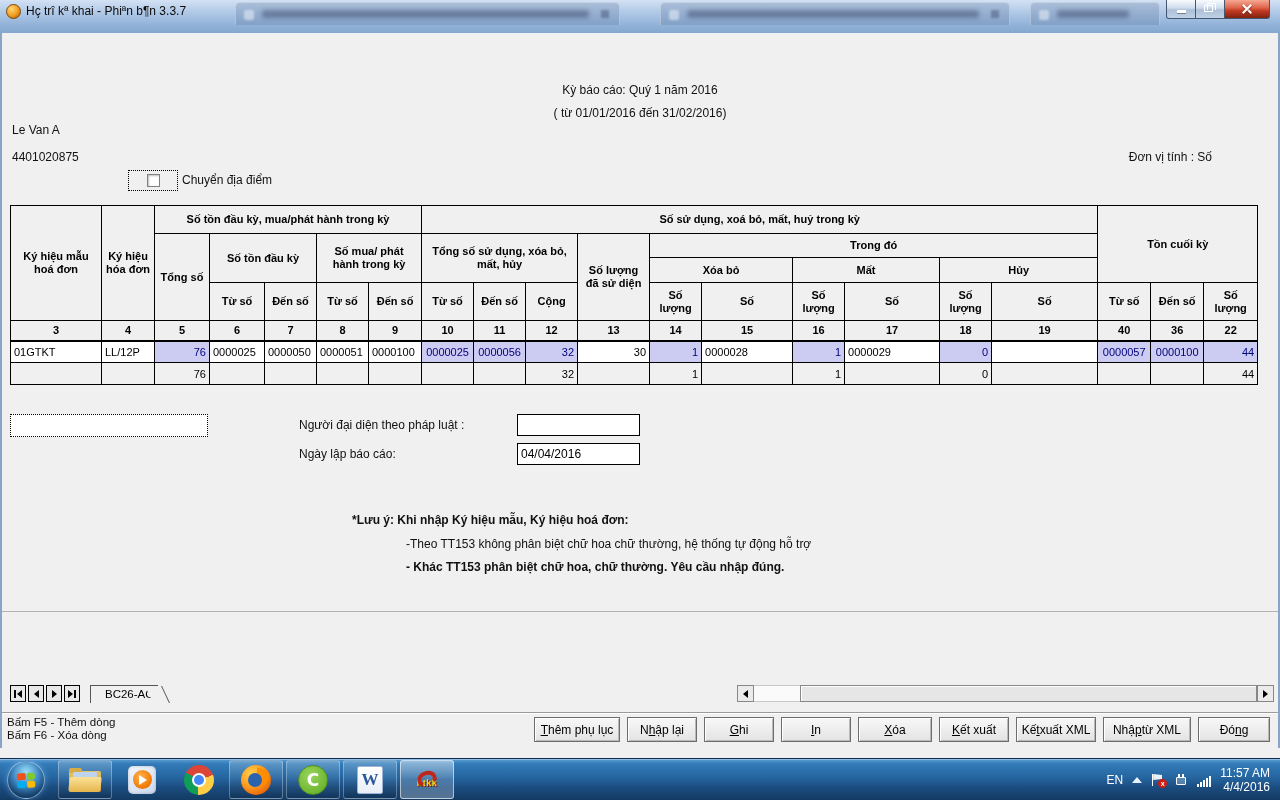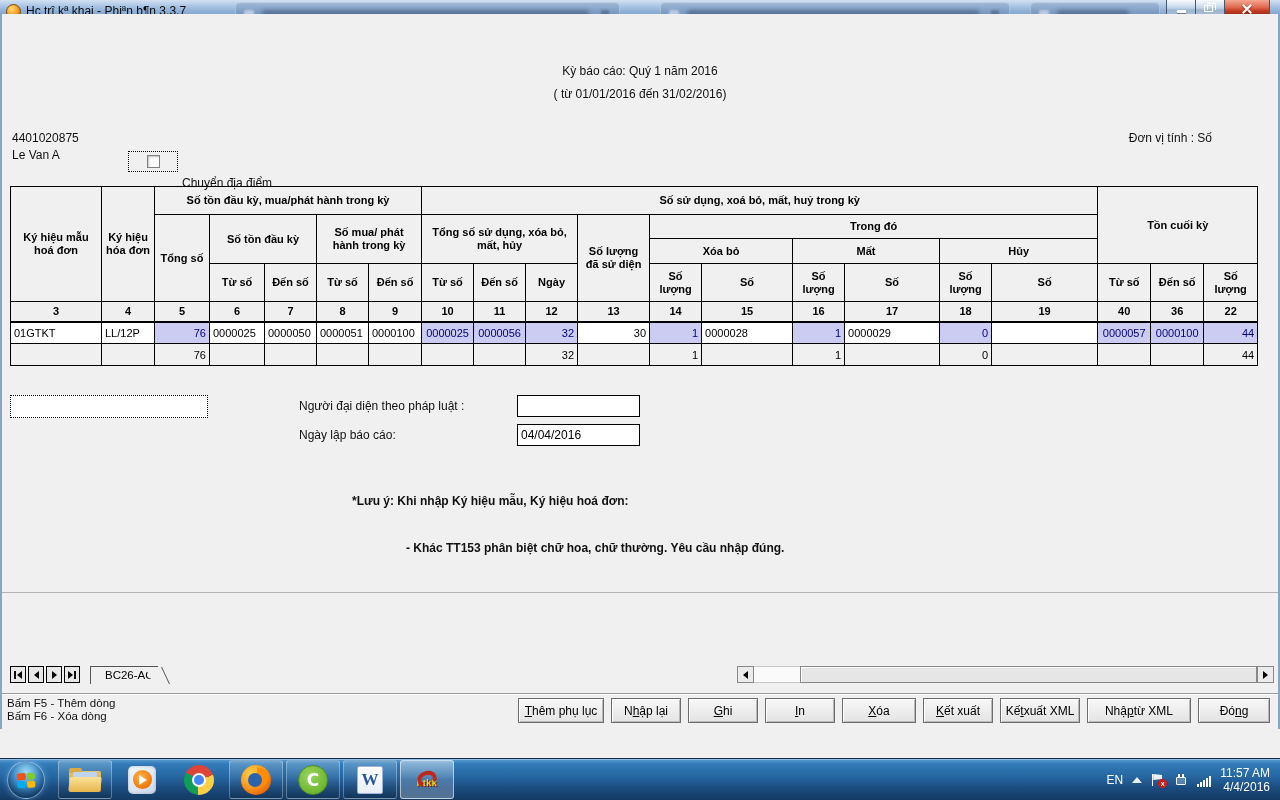--- a/index.html
+++ b/index.html
@@ -1,20 +1,20 @@
 <!DOCTYPE html>
 <html><head>
 <meta charset="utf-8">
 <style>
   * { margin:0; padding:0; box-sizing:border-box; }
   body { font-family:"Liberation Sans","DejaVu Sans",sans-serif; }
   .screen { position:relative; width:1280px; height:800px; overflow:hidden; background:#f0f0f0; }
 
   
-  .titlebar { position:relative; height:14px;
+  .titlebar { position:relative; height:33px;
     background:linear-gradient(#d3e1f3, #a9c4e4 45%, #8fb0d6 80%, #85a8d0); overflow:hidden; }
   .app-icon { position:absolute; left:6px; top:4px; width:15px; height:15px; border-radius:50%;
     background:radial-gradient(circle at 35% 30%, #ffd873, #f29a1e 55%, #a85506); border:1px solid #7a4a0a; }
   .win-title { position:absolute; left:26px; top:4px; font-size:12px; color:#0b0b0b; }
   .ghost-tab { position:absolute; top:2px; height:23px; border-radius:5px 5px 0 0;
     background:rgba(90,115,155,.28); border:1px solid rgba(255,255,255,.30); border-bottom:none; }
   .ghost-blur { position:absolute; top:7px; left:26px; right:30px; height:8px; border-radius:3px;
     background:rgba(25,35,70,.35); filter:blur(2px); }
   .ghost-dot { position:absolute; top:7px; left:8px; width:10px; height:10px; border-radius:2px;
     background:rgba(235,240,250,.55); filter:blur(1px); }
@@ -207,28 +207,28 @@
         </div>
     </div>
   </div>
 
 
   <div class="content">
 
     <div class="rline" style="top:50px;">Kỳ báo cáo: Quý 1 năm 2016</div>
     <div class="rline" style="top:73px;">( từ 01/01/2016 đến 31/02/2016)</div>
 
-    <div class="lbl" style="left:10px; top:90px;margin-top:44px;">Le Van A</div>
+    <div class="lbl" style="left:10px; top:90px;">Le Van A</div>
     <div class="lbl" style="left:10px; top:117px;">4401020875</div>
     <div class="lbl" style="right:66px; top:117px;">Đơn vị tính : Số</div>
 
     <div class="chkwrap">
       <div class="chkbox"></div>
     </div>
-    <div class="lbl" style="left:180px; top:140px;margin-top:22px;">Chuyển địa điểm</div>
+    <div class="lbl" style="left:180px; top:140px;">Chuyển địa điểm</div>
 
     <table class="rpt">
       <colgroup>
         <col style="width:91px">
           <col style="width:53px">
           <col style="width:55px">
           <col style="width:55px">
         <col style="width:52px">
           <col style="width:52px">
           <col style="width:53px">
@@ -267,21 +267,21 @@
         <td colspan="2">Mất</td>
         <td colspan="2">Hủy</td>
       </tr>
       <tr class="h r4">
         <td>Từ số</td>
         <td>Đến số</td>
         <td>Từ số</td>
         <td>Đến số</td>
         <td>Từ số</td>
         <td>Đến số</td>
-        <td>Ngày</td>
+        <td>Cộng</td>
         <td>Số lượng</td>
         <td>Số</td>
         <td>Số lượng</td>
         <td>Số</td>
         <td>Số lượng</td>
         <td>Số</td>
         <td>Từ số</td>
         <td>Đến số</td>
         <td>Số lượng</td>
       </tr>
@@ -354,20 +354,21 @@
     </tbody>
       </table>
 
     <div class="dotted-box"></div>
     <div class="fr-label" style="left:297px; top:385px;">Người đại diện theo pháp luật :</div>
     <input class="finput" style="left: 515px; top: 381px;" value="">
     <div class="fr-label" style="left:297px; top:414px;">Ngày lập báo cáo:</div>
     <input class="finput" style="left: 515px; top: 410px;" value="04/04/2016">
 
     <div class="note-t" style="left:350px; top:480px;">*Lưu ý: Khi nhập Ký hiệu mẫu, Ký hiệu hoá đơn:</div>
+    <div class="note-l" style="left:404px; top:504px;">-Theo TT153 không phân biệt chữ hoa chữ thường, hệ thống tự động hỗ trợ</div>
     <div class="note-l" style="left:404px; top:527px;font-weight:bold;">- Khác TT153 phân biệt chữ hoa, chữ thường. Yêu cầu nhập đúng.</div>
 
     <div class="sep1"></div>
 
     <div class="tabrow">
       <div class="vcr">
           <div class="bar"></div>
           <div class="tl"></div>
         </div>
       <div class="vcr">
@@ -427,21 +428,21 @@
       <button class="btn" style="width:70px;">
           <span></span>
           <u>K</u>
           <span>ết xuất</span>
         </button>
       <button class="btn" style="width:80px;">
           <span>Kế</span>
           <u>t</u>
           <span> xuất XML</span>
         </button>
-      <button class="btn" style="width:104px;">
+      <button class="btn" style="width:88px;">
           <span>Nhậ</span>
           <u>p</u>
           <span> từ XML</span>
         </button>
       <button class="btn" style="width:72px;">
           <span>Đó</span>
           <u>n</u>
           <span>g</span>
         </button>
     </div>

